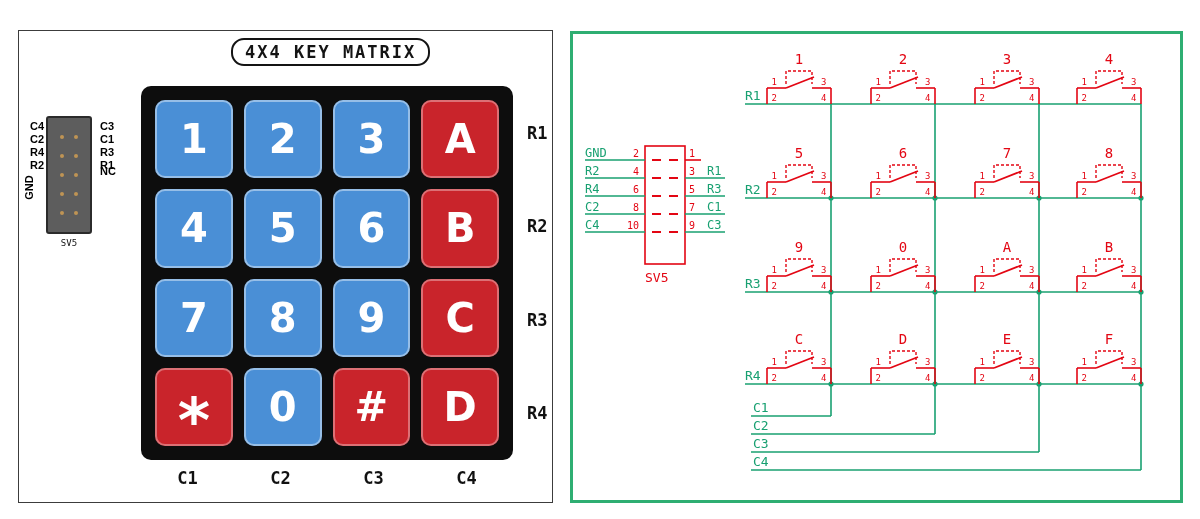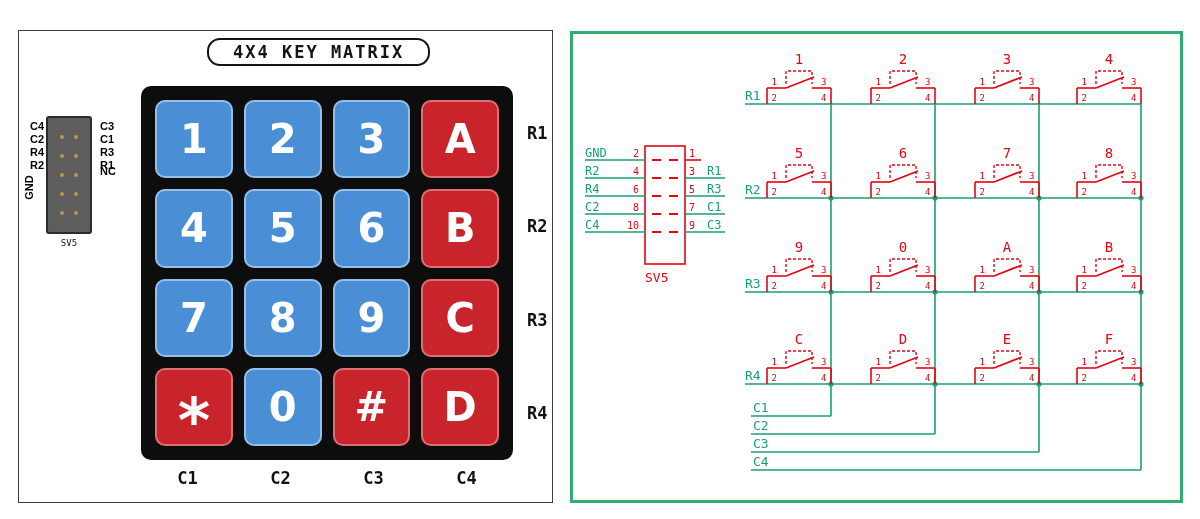--- a/index.html
+++ b/index.html
@@ -4,21 +4,21 @@
 <style>
   html,body { margin:0; padding:0; background:#fff; }
   body { width:1200px; height:519px; position:relative; font-family:"DejaVu Sans",sans-serif; overflow:hidden; }
 
   .stage { position:absolute; inset:0; }
 
   
   .keypad-panel { position:absolute; left:18px; top:30px; width:535px; height:473px;
                   border:1px solid #3c3c3c; background:#fff; box-sizing:border-box; }
 
-  .title-box { position:absolute; left:188px; top:7px; padding:2px 24px;
+  .title-box { position:absolute; left:212px; top:7px; padding:2px 12px;
                border:2px solid #141414; border-radius:13px;
                font-family:"DejaVu Sans Mono",monospace; font-weight:bold;
                font-size:17px; letter-spacing:2px; color:#141414; white-space:nowrap; }
 
   .keypad { position:absolute; left:122px; top:55px; width:372px; height:374px;
             background:#0d0d0d; border-radius:10px;
             display:grid; grid-template-columns:repeat(4,1fr); grid-template-rows:repeat(4,1fr);
             gap:11px; padding:14px; box-sizing:border-box; }
   .key { display:flex; align-items:center; justify-content:center; border-radius:10px;
          color:#fff; font-size:40px; font-weight:bold; font-family:"DejaVu Sans",sans-serif; }

